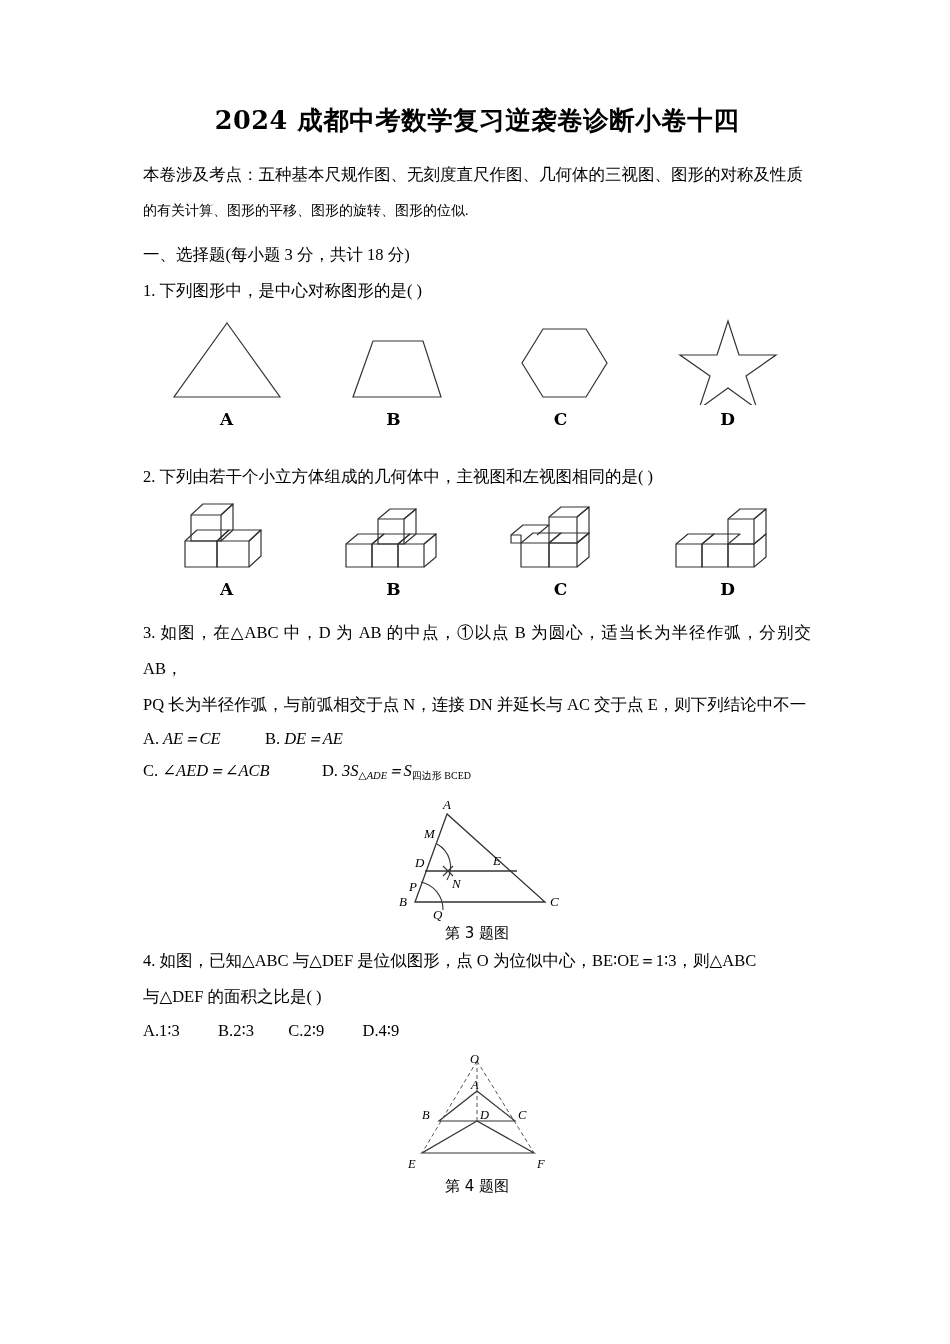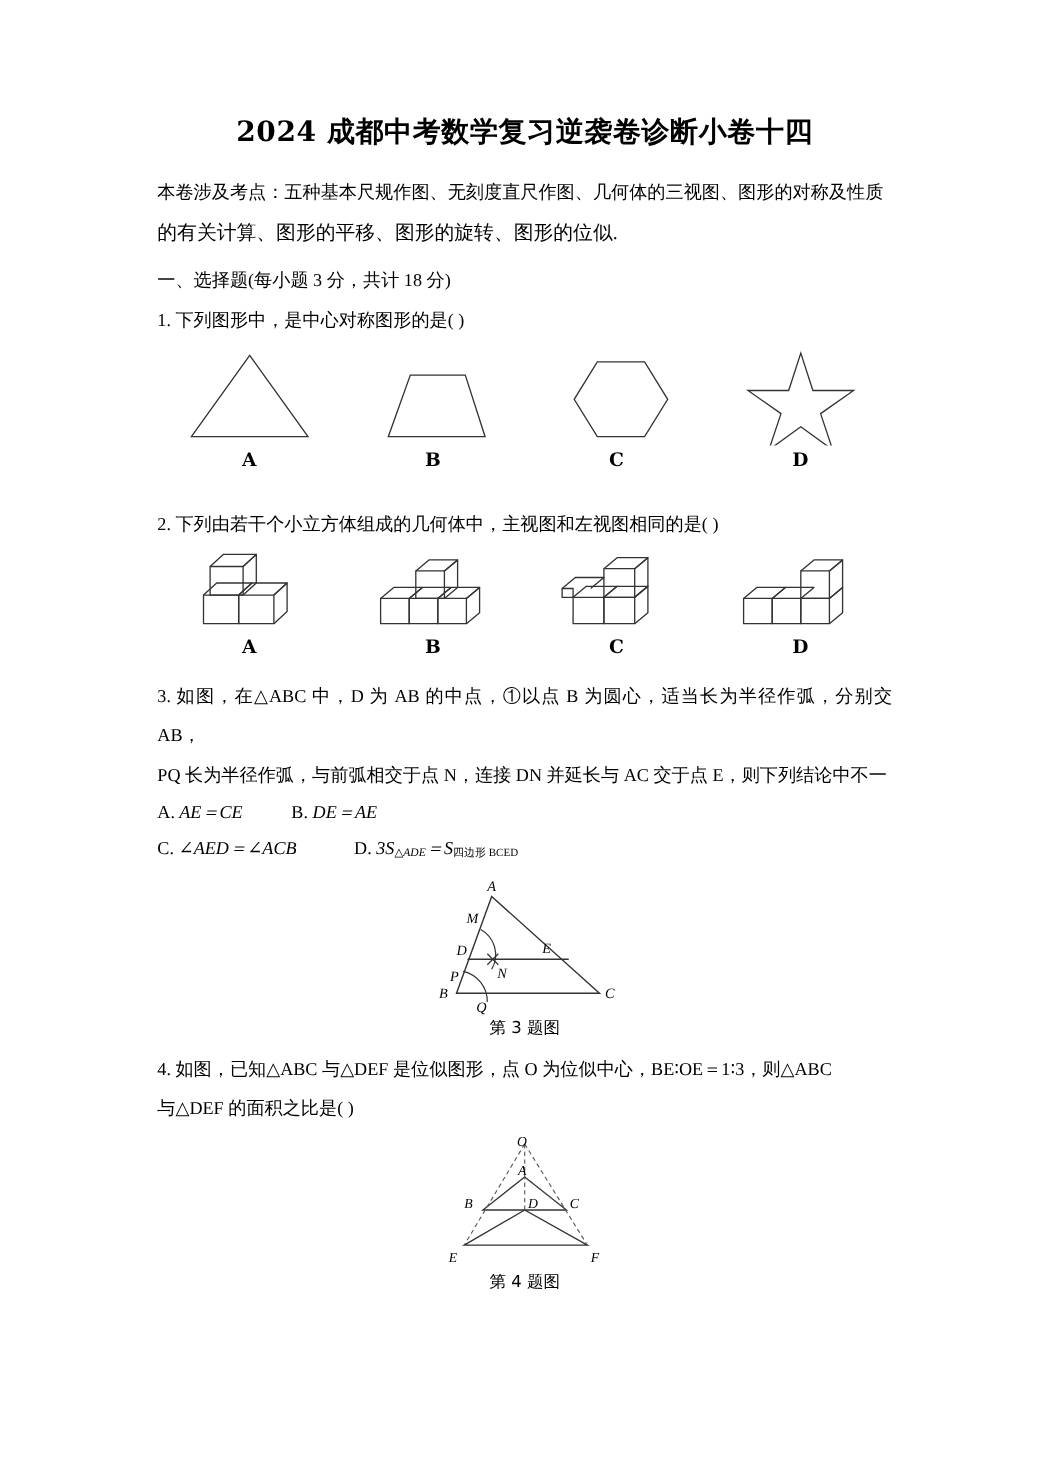--- a/index.html
+++ b/index.html
@@ -38,21 +38,21 @@
     line-height: 1.3;
   }
   .para {
     font-size: 16.5px;
     line-height: 36px;
     margin: 0;
     text-align: justify;
     text-justify: inter-character;
   }
   .para-tight {
-    font-size: 18px;
+    font-size: 14px;
     line-height: 36px;
     margin: 0;
   }
   .section-head {
     font-size: 16.5px;
     line-height: 36px;
     margin: 8px 0 0 0;
   }
   .q-text {
     font-size: 16.5px;
@@ -282,23 +282,32 @@
           <text x="67" y="94">N</text>
           <text x="24" y="97">P</text>
           <text x="14" y="112">B</text>
           <text x="48" y="125">Q</text>
           <text x="165" y="112">C</text>
         </g>
       </svg>
       <div class="figcap">第 3 题图</div>
     </div>
 
-    <p class="q-text" style="margin-top:10px;">4. 如图，已知△ABC 与△DEF 是位似图形，点 O 为位似中心，BE∶OE＝1∶3，则△ABC</p>
+    <p class="q-text" style="">4. 如图，已知△ABC 与△DEF 是位似图形，点 O 为位似中心，BE∶OE＝1∶3，则△ABC</p>
     <p class="q-text">与△DEF 的面积之比是(        )</p>
 
+    <p class="opts">
+      <span class="lbl">A.</span><span class="mu">1∶3</span>
+      <span style="display:inline-block;width:30px;"></span>
+      <span class="lbl">B.</span><span class="mu">2∶3</span>
+      <span style="display:inline-block;width:26px;"></span>
+      <span class="lbl">C.</span><span class="mu">2∶9</span>
+      <span style="display:inline-block;width:30px;"></span>
+      <span class="lbl">D.</span><span class="mu">4∶9</span>
+    </p>
 
     <div class="centerfig" style="margin-top:6px;">
       <svg width="190" height="122" viewBox="0 0 190 122">
 
         <g fill="none" stroke="#333" stroke-width="1.2">
 
           <path d="M95,68 L40,100 L152,100 Z"></path>
 
           <path d="M95,38 L57,68 L133,68 Z"></path>
         </g>

